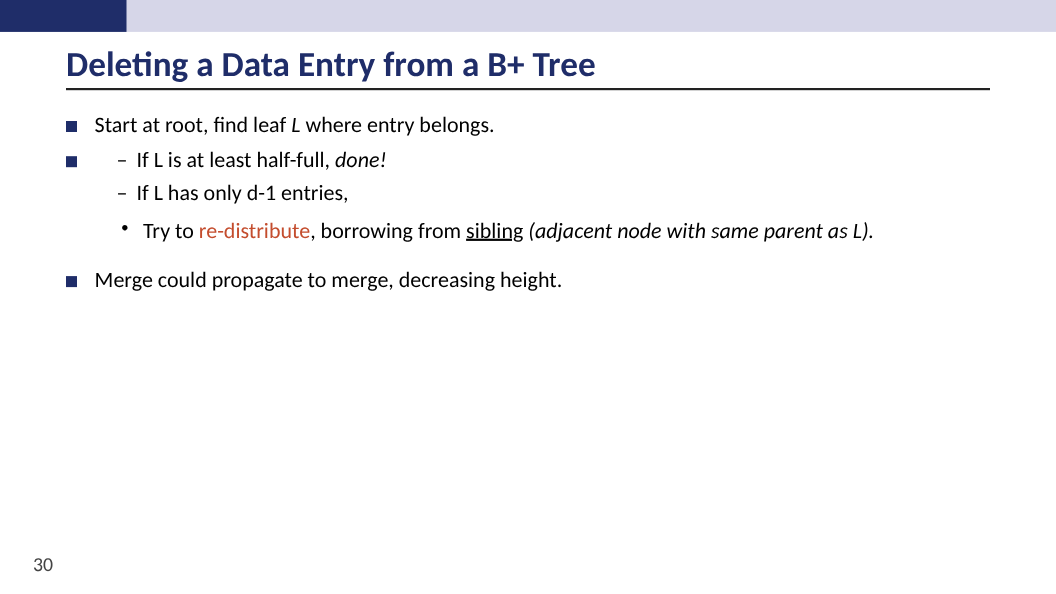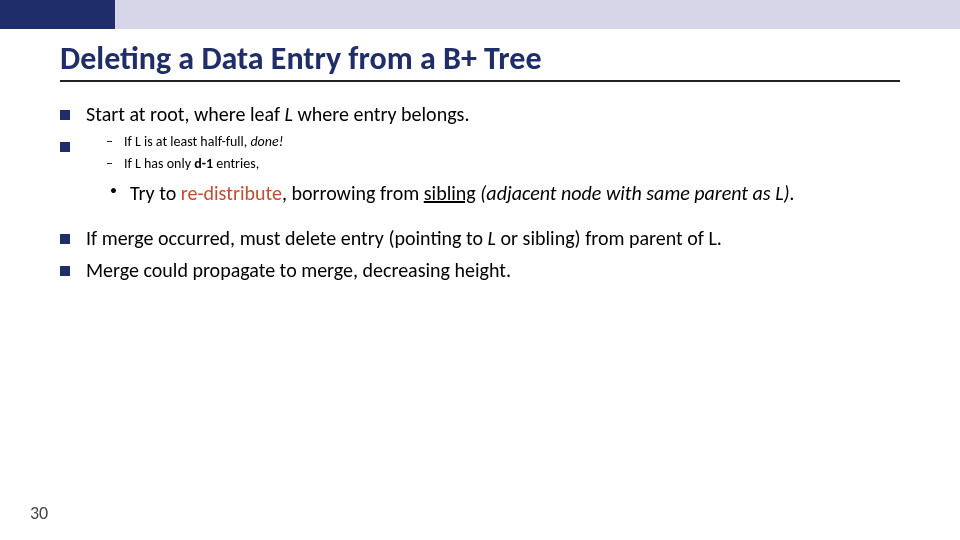--- a/index.html
+++ b/index.html
@@ -53,21 +53,21 @@
     left: 0;
     top: 0.48em;
     width: 10px;
     height: 10px;
     background: #1f2d69;
   }
   ul.level2 {
     list-style: none;
     padding: 0;
     margin: 0 0 4px 20px;
-    font-size: 14px;
+    font-size: 20px;
   }
   ul.level2 > li {
     position: relative;
     padding-left: 18px;
     margin-bottom: 2px;
   }
   ul.level2 > li::before {
     content: "–";
     position: absolute;
     left: 0;
@@ -94,53 +94,50 @@
   .highlight { color: #c44d2e; }
   .underline { text-decoration: underline; }
   .slide-num {
     position: absolute;
     left: 30px;
     bottom: 16px;
     font-size: 18px;
     color: #444;
   }
   em { font-style: italic; }
-  b { font-weight: 700; }
+  b { font-weight: 400; }
 </style>
 </head>
 <body>
 
 <div class="topbar">
   <div class="navy"></div>
 </div>
 
 <div class="slide">
   <div class="title">Deleting a Data Entry from a B+ Tree</div>
 
   <ul class="level1">
     <li>
-      <span>Start at root, where leaf </span><em>L</em><span> where entry belongs.</span>
+      <span>Start at root, find leaf </span><em>L</em><span> where entry belongs.</span>
     </li>
     <li>
       <ul class="level2">
         <li>
           <span>If L is at least half-full, </span><em>done!</em>
         </li>
         <li>
           <span>If L has only </span><b>d-1</b><span> entries,</span>
         </li>
       </ul>
       <ul class="level3">
         <li>
           <span>Try to </span><span class="highlight">re-distribute</span><span>, borrowing from </span><span class="underline">sibling</span><em><span> (adjacent node with same parent as </span><span>L).</span></em>
         </li>
       </ul>
     </li>
     <li>
-      <span>If merge occurred, must delete entry (pointing to </span><em>L</em><span> or sibling) from parent of L.</span>
-    </li>
-    <li>
       <span>Merge could propagate to merge, decreasing height.</span>
     </li>
   </ul>
 </div>
 
 <div class="slide-num">30</div>
 
 </body></html>

